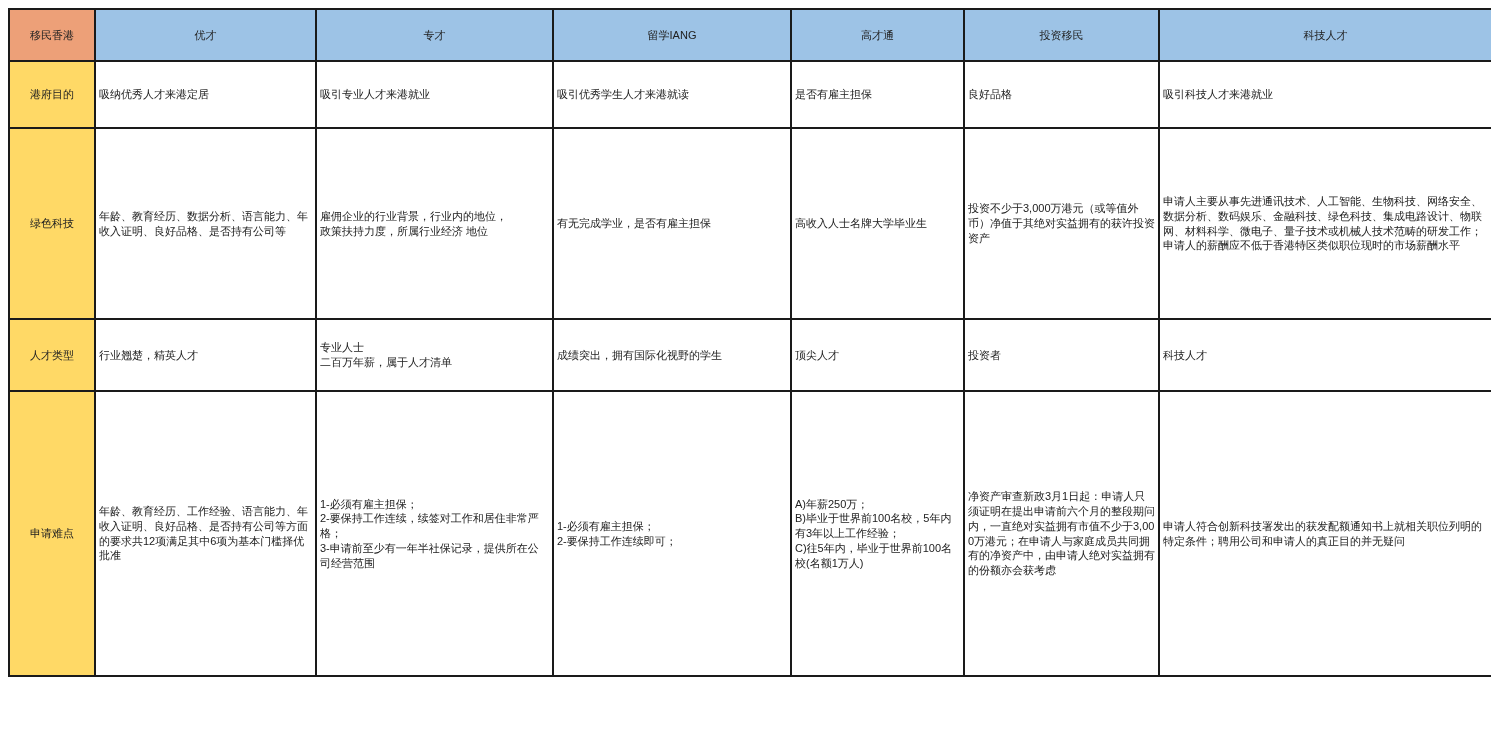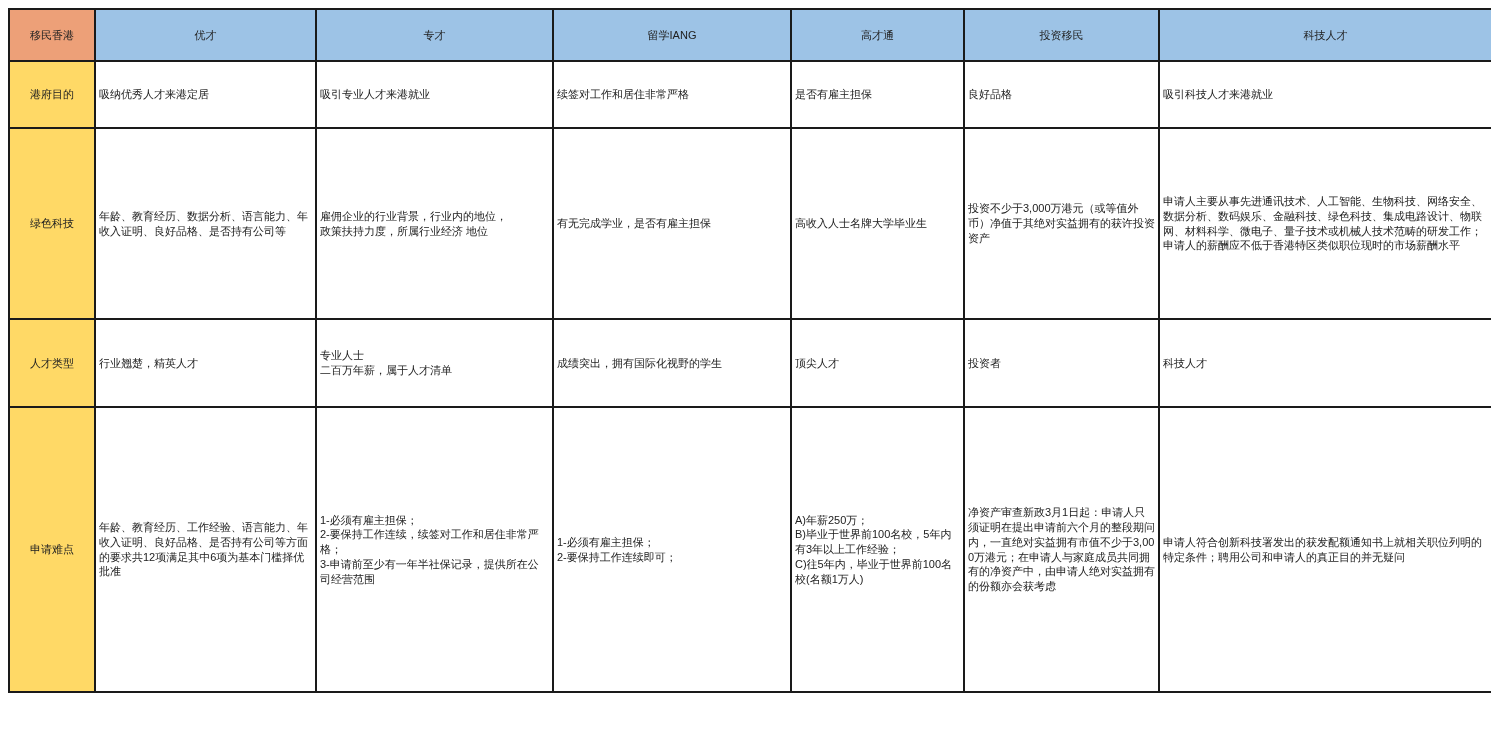--- a/index.html
+++ b/index.html
@@ -52,21 +52,21 @@
     background:#ffffff;
     text-align:left;
     vertical-align:middle;
     padding:17px 3px;
     white-space:pre-wrap;
     word-break:break-all;
   }
   tr.r-head{height:52px;}
   tr.r1{height:67px;}
   tr.r2{height:191px;}
-  tr.r3{height:88px;}
+  tr.r3{height:72px;}
   tr.r4{height:70px;}
   tr.r5{height:285px;}
 </style>
 </head>
 <body>
 
 <table class="cmp">
   <colgroup>
     <col style="width:86px">
     <col style="width:221px">
@@ -83,21 +83,21 @@
       <th class="hd">专才</th>
       <th class="hd">留学IANG</th>
       <th class="hd">高才通</th>
       <th class="hd">投资移民</th>
       <th class="hd">科技人才</th>
     </tr>
     <tr class="r1">
       <td class="lbl">港府目的</td>
       <td class="c">吸纳优秀人才来港定居</td>
       <td class="c">吸引专业人才来港就业</td>
-      <td class="c">续签对工作和居住非常严格</td>
+      <td class="c">吸引优秀学生人才来港就读</td>
       <td class="c">是否有雇主担保</td>
       <td class="c">良好品格</td>
       <td class="c">吸引科技人才来港就业</td>
     </tr>
     <tr class="r2">
       <td class="lbl">绿色科技</td>
       <td class="c">年龄、教育经历、数据分析、语言能力、年收入证明、良好品格、是否持有公司等</td>
       <td class="c">雇佣企业的行业背景，行业内的地位，
 政策扶持力度，所属行业经济 地位</td>
       <td class="c">有无完成学业，是否有雇主担保</td>

